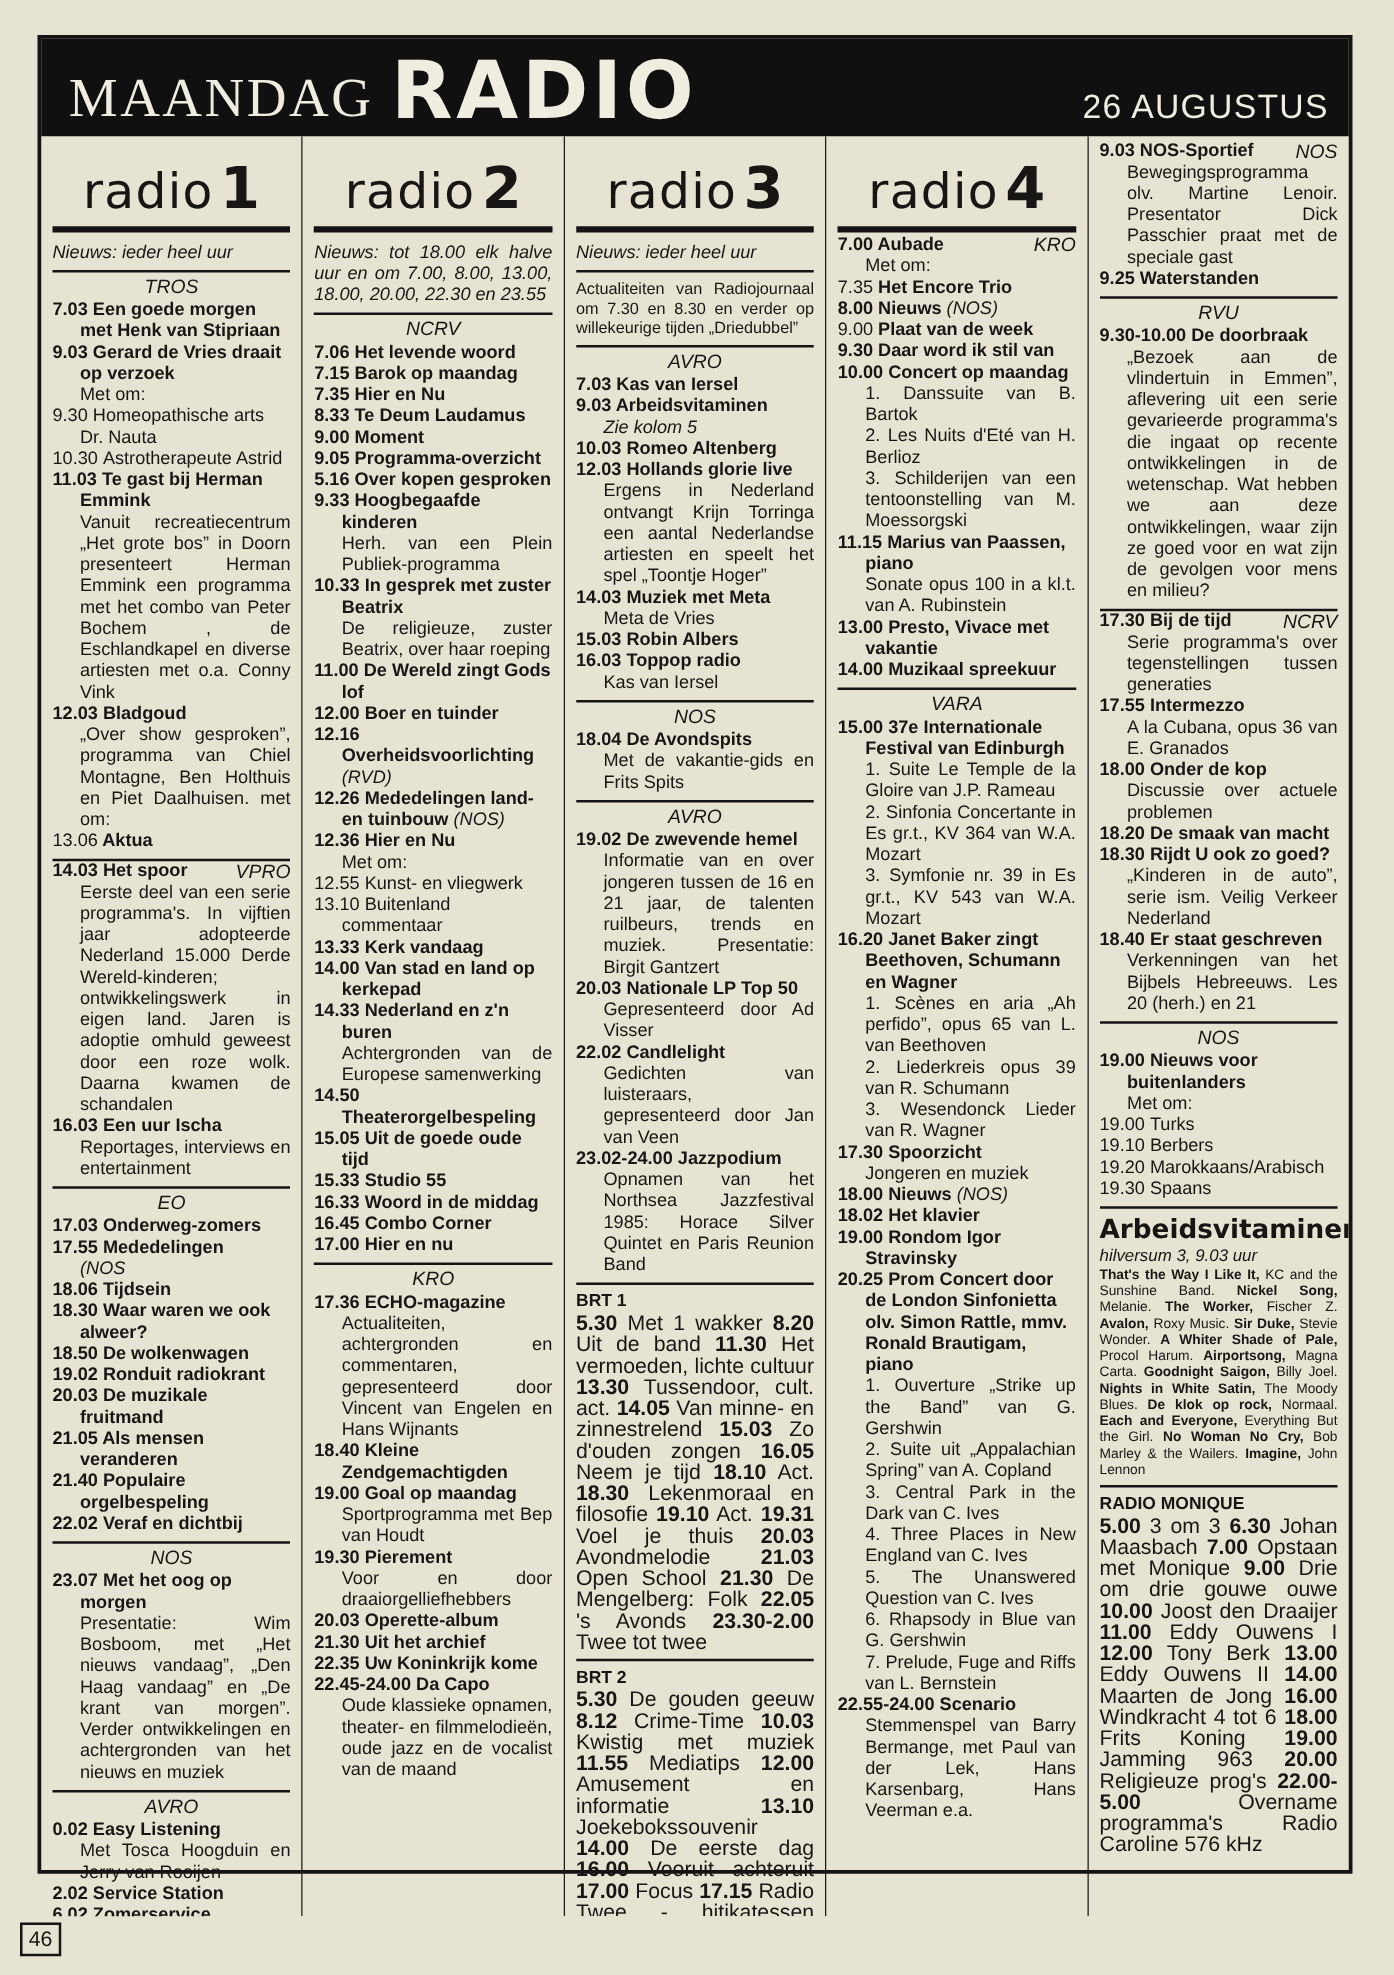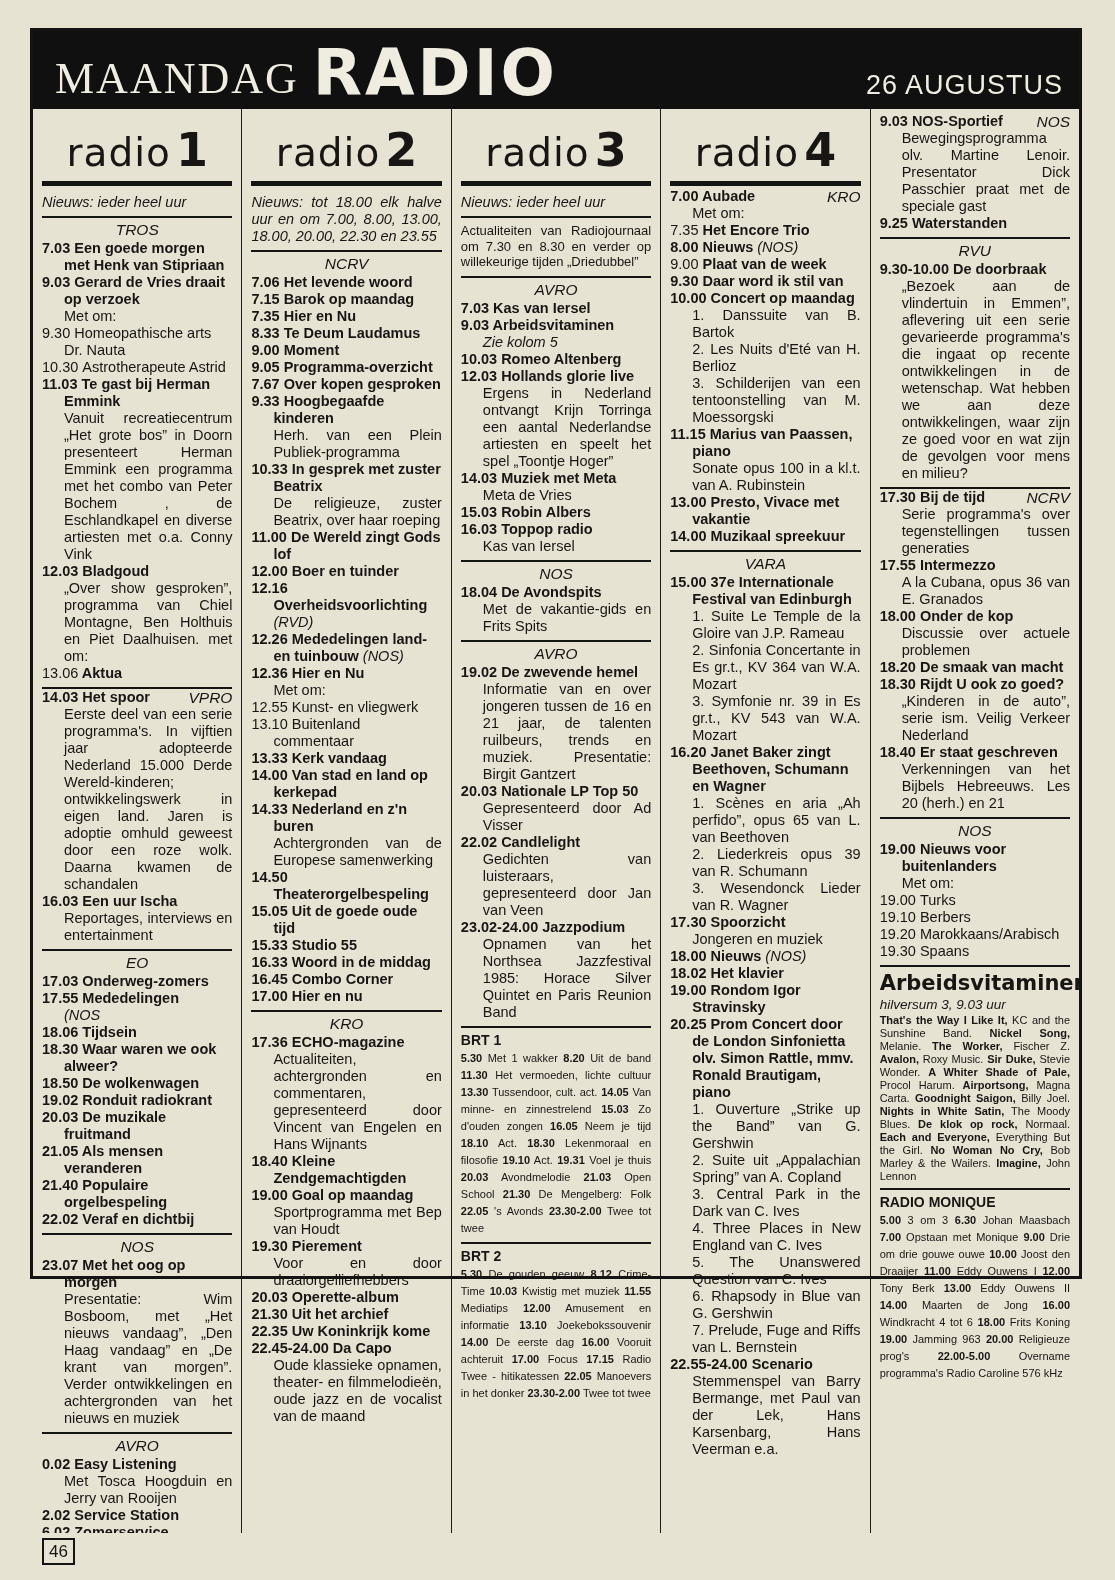--- a/index.html
+++ b/index.html
@@ -3,21 +3,21 @@
 <meta charset="utf-8">
 <style>
   html,body{margin:0;padding:0;}
   body{
     width:1115px;height:1580px;position:relative;overflow:hidden;
     background:#e7e3d3;color:#181614;
     font-family:"Liberation Sans", sans-serif;
     -webkit-font-smoothing:antialiased;
   }
   .frame{
-    position:absolute;left:30px;top:28px;width:1052px;height:1251px;
+    position:absolute;left:30px;top:28px;width:1052px;height:1471px;
     border:3px solid #141414;box-sizing:border-box;background:#e7e3d3;
   }
   
   .masthead{
     height:78px;background:#101010;color:#efece0;
     display:flex;align-items:flex-end;padding:0 16px 10px 22px;box-sizing:border-box;
   }
   .day{font-family:"Liberation Serif", serif;font-size:44px;line-height:.9;letter-spacing:2px;font-weight:500;}
   .radio-word{font-family:"DejaVu Sans", sans-serif;font-size:64px;line-height:.82;font-weight:bold;letter-spacing:3px;margin-left:14px;}
   .date{margin-left:auto;font-size:27px;line-height:1;letter-spacing:1px;font-weight:normal;}
@@ -47,26 +47,26 @@
   .time{font-weight:bold;}
   .ttl{font-weight:bold;}
   .pl{font-weight:normal;}
   .tag{font-weight:normal;font-style:italic;}
   .orgr{float:right;font-weight:normal;font-style:italic;font-size:15.5px;}
   .desc{margin:0;font-weight:normal;text-align:justify;}
   .desc.it{font-style:italic;}
   .bhead{font-weight:bold;font-size:14px;line-height:18px;margin:3px 0 0;}
   .bighead{font-weight:bold;font-size:21px;line-height:23px;margin:5px 0 2px;font-family:"DejaVu Sans", sans-serif;}
   .subit{font-style:italic;font-size:13.5px;line-height:15px;margin:0 0 2px;}
-  .runon{font-size:11px;line-height:17px;margin:1px 0 3px;text-align:justify;}
+  .runon{font-size:17px;line-height:17px;margin:1px 0 3px;text-align:justify;}
   .runon .rb{font-weight:bold;}
   .songs{font-size:11px;line-height:13px;margin:1px 0 3px;text-align:justify;font-weight:normal;}
   .songs .rb{font-weight:bold;}
   .pageno{
-    position:absolute;left:42px;top:1538px;border:2px solid #141414;
+    position:absolute;left:16px;top:1538px;border:2px solid #141414;
     font-size:17px;line-height:1;padding:3px 5px;letter-spacing:0;
   }
 </style>
 </head>
 <body>
 
 <div class="frame">
   <div class="masthead">
     <span class="day">MAANDAG</span>
     <span class="radio-word">RADIO</span>
@@ -178,21 +178,21 @@
         <div class="item">
           <p class="tline"><span class="time">8.33</span> <span class="ttl">Te Deum Laudamus</span></p>
         </div>
         <div class="item">
           <p class="tline"><span class="time">9.00</span> <span class="ttl">Moment</span></p>
         </div>
         <div class="item">
           <p class="tline"><span class="time">9.05</span> <span class="ttl">Programma-overzicht</span></p>
         </div>
         <div class="item">
-          <p class="tline"><span class="time">7.67</span> <span class="ttl">Over kopen gesproken</span></p>
+          <p class="tline"><span class="time">5.16</span> <span class="ttl">Over kopen gesproken</span></p>
         </div>
         <div class="item">
           <p class="tline"><span class="time">9.33</span> <span class="ttl">Hoogbegaafde kinderen</span></p>
           <p class="desc">Herh. van een Plein Publiek-programma</p>
         </div>
         <div class="item">
           <p class="tline"><span class="time">10.33</span> <span class="ttl">In gesprek met zuster Beatrix</span></p>
           <p class="desc">De religieuze, zuster Beatrix, over haar roeping</p>
         </div>
         <div class="item">

